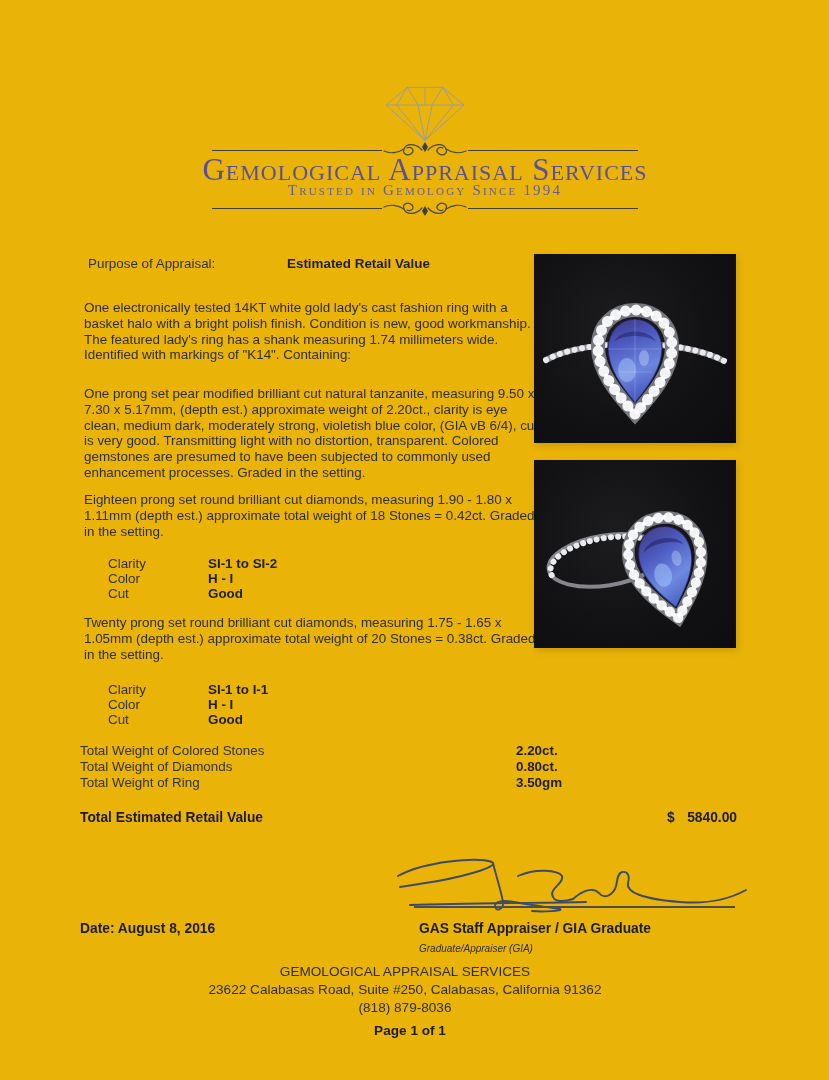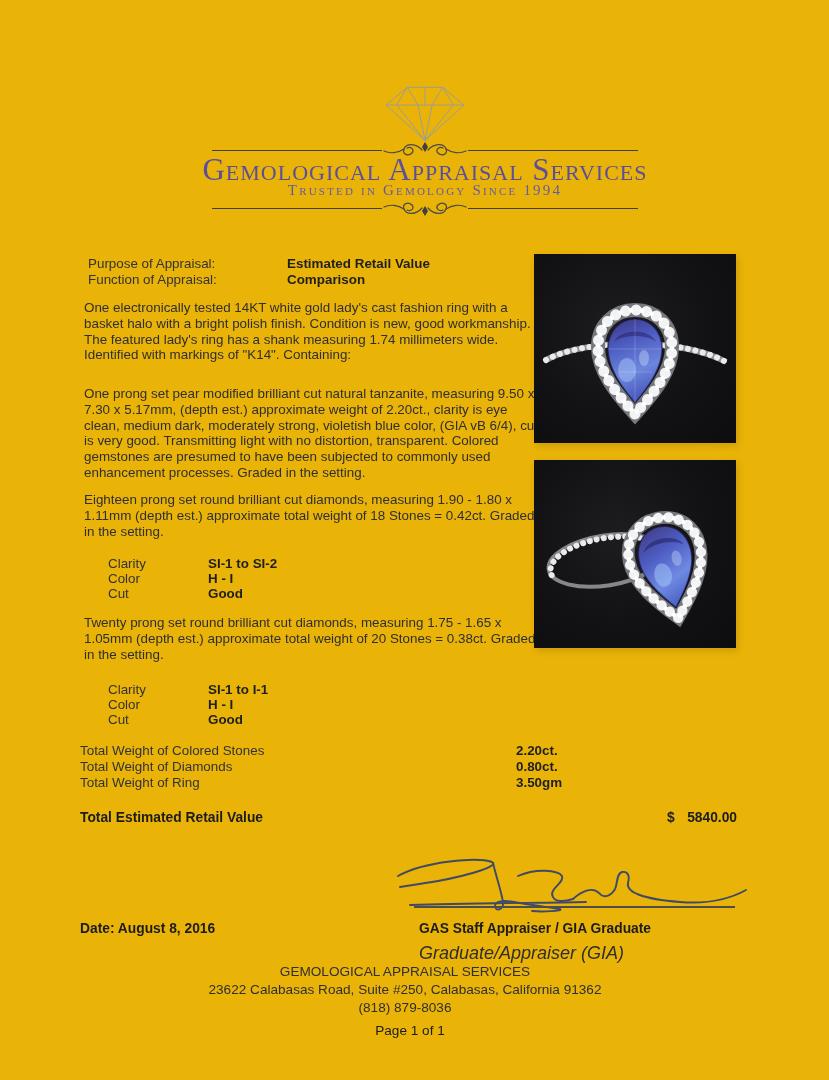--- a/index.html
+++ b/index.html
@@ -54,24 +54,24 @@
     background:radial-gradient(circle at 42% 40%, #1d1d20 0%, #121214 55%, #0d0d0f 100%);
     box-shadow:2px 3px 7px rgba(0,0,0,0.13);
   }
   .photo1{top:254px;height:189px;}
   .photo2{top:460px;height:188px;}
   
   .sig{position:absolute;left:390px;top:843px;}
   .sig-line{position:absolute;left:414px;top:906px;width:321px;height:2px;background:#4d4d4d;}
   .date-line{position:absolute;left:80px;top:921px;font-size:13.8px;font-weight:bold;color:#1c1c1c;text-align:center;}
   .appr1{position:absolute;left:419px;top:921px;font-size:13.8px;font-weight:bold;color:#1c1c1c;}
-  .appr2{position:absolute;left:419px;top:943px;font-size:18px;font-style:italic;color:#2e2e2e;}
+  .appr2{position:absolute;left:419px;top:943px;font-size:10px;font-style:italic;color:#2e2e2e;}
   
   .footer{position:absolute;left:0px;top:963px;width:810px;text-align:center;font-size:13.6px;line-height:18px;color:#2f2f2f;}
-  .footer .page-no{font-weight:normal;color:#1c1c1c;margin-top:5px;margin-left:10px;}
+  .footer .page-no{font-weight:bold;color:#1c1c1c;margin-top:5px;margin-left:10px;}
 </style>
 </head>
 <body>
 
 <div class="page">
 
   <div class="logo-wrap">
     <svg class="diamond-sketch" width="96" height="62" viewBox="0 0 100 70">
       <g fill="none" stroke="#9a9a9f" stroke-width="1.1" stroke-linejoin="round">
         <path d="M30,6 L70,6 L94,26 L50,66 L6,26 Z"></path>
@@ -110,24 +110,20 @@
       </g>
       <path d="M43,1 L46,6 L43,11 L40,6 Z" fill="#3f3f3f"></path>
     </svg>
     <span class="line"></span>
   </div>
 
   <div class="meta">
     <div class="meta-row">
       <span>Purpose of Appraisal:</span>
       <span class="meta-val">Estimated Retail Value</span>
-    </div>
-    <div class="meta-row">
-      <span>Function of Appraisal:</span>
-      <span class="meta-val">Comparison</span>
     </div>
   </div>
 
   <div class="para para1">One electronically tested 14KT white gold lady's cast fashion ring with a basket halo with a bright polish finish. Condition is new, good workmanship. The featured lady's ring has a shank measuring 1.74 millimeters wide. Identified with markings of "K14".  Containing:</div>
   <div class="para para2">One prong set pear modified brilliant cut natural tanzanite, measuring 9.50 x 7.30 x 5.17mm, (depth est.) approximate weight of 2.20ct., clarity is eye clean, medium dark, moderately strong, violetish blue color, (GIA vB 6/4), cut is very good. Transmitting light with no distortion, transparent. Colored gemstones are presumed to have been subjected to commonly used enhancement processes. Graded in the setting.</div>
   <div class="para para3">Eighteen prong set round brilliant cut diamonds, measuring 1.90 - 1.80 x 1.11mm (depth est.) approximate total weight of 18 Stones = 0.42ct. Graded in the setting.</div>
 
   <div class="grade grade1">
     <div class="grade-row">
       <span>Clarity</span>

